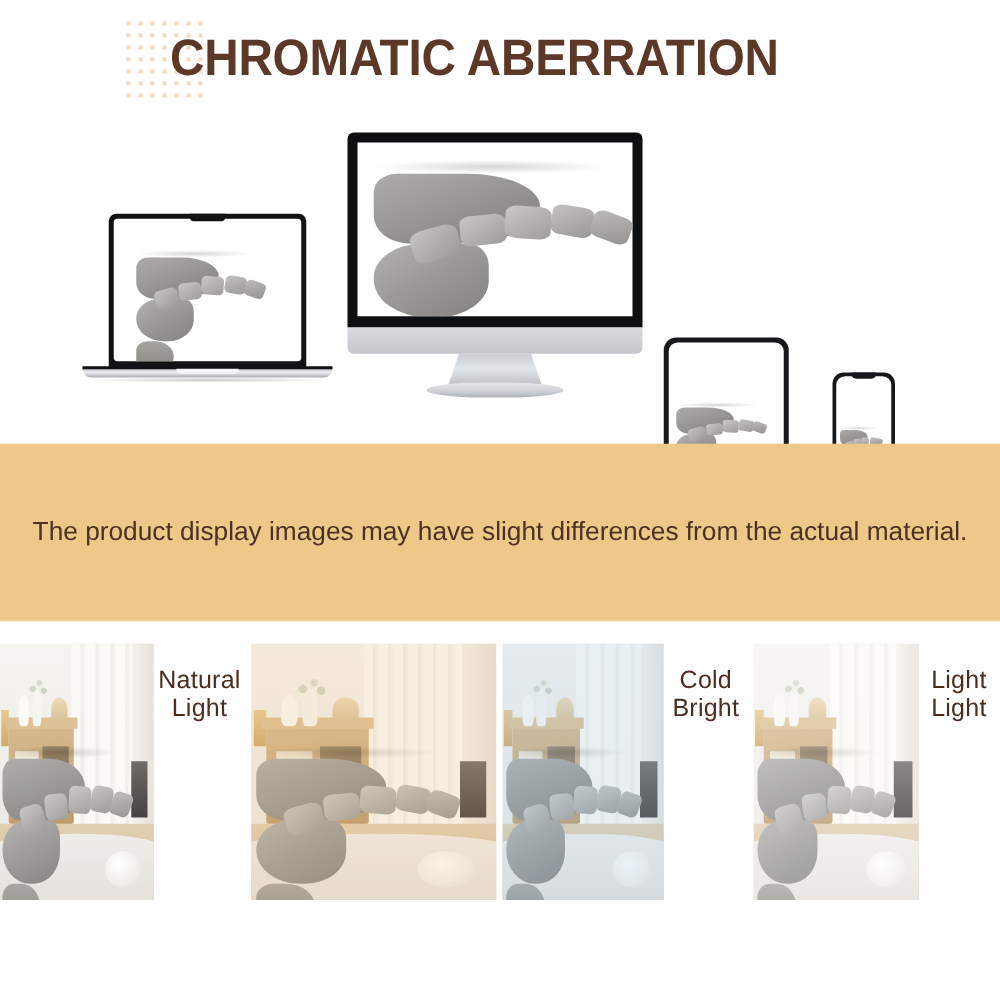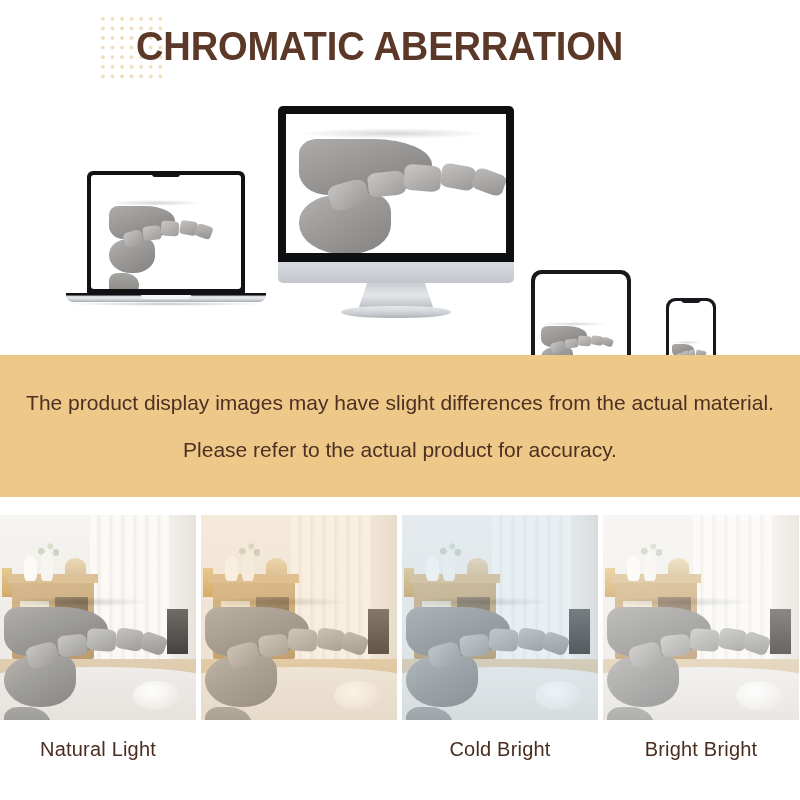--- a/index.html
+++ b/index.html
@@ -339,21 +339,20 @@
     left: 0;
     top: 515px;
     width: 800px;
     height: 285px;
     display: flex;
     gap: 5px;
   }
   .photo-col {
     width: 196px;
     display: flex;
-    flex-direction: column;
   }
   .photo {
     position: relative;
     width: 196px;
     height: 205px;
     overflow: hidden;
     background: #efece7;
   }
   .photo-caption {
     text-align: center;
@@ -539,21 +538,20 @@
         <div class="pil pil3"></div>
         <div class="pil pil4"></div>
         <div class="pil pil5"></div>
       </div>
     </div>
   </div>
 </div>
 
 <div class="banner">
   <div class="banner-line">The product display images may have slight differences from the actual material.</div>
-  <div class="banner-line second">Please refer to the actual product for accuracy.</div>
 </div>
 
 <div class="photos">
 
   <div class="photo-col">
     <div class="photo">
       <div class="room">
         <div class="wall"></div>
         <div class="curtain"></div>
         <div class="curtain2"></div>
@@ -696,15 +694,15 @@
             <div class="pil pil2"></div>
             <div class="pil pil3"></div>
             <div class="pil pil4"></div>
             <div class="pil pil5"></div>
           </div>
         </div>
         <div class="pouf"></div>
         <div class="tint bright"></div>
       </div>
     </div>
-    <div class="photo-caption">Bright Bright</div>
+    <div class="photo-caption">Light Light</div>
   </div>
 </div>
 
 </body></html>

